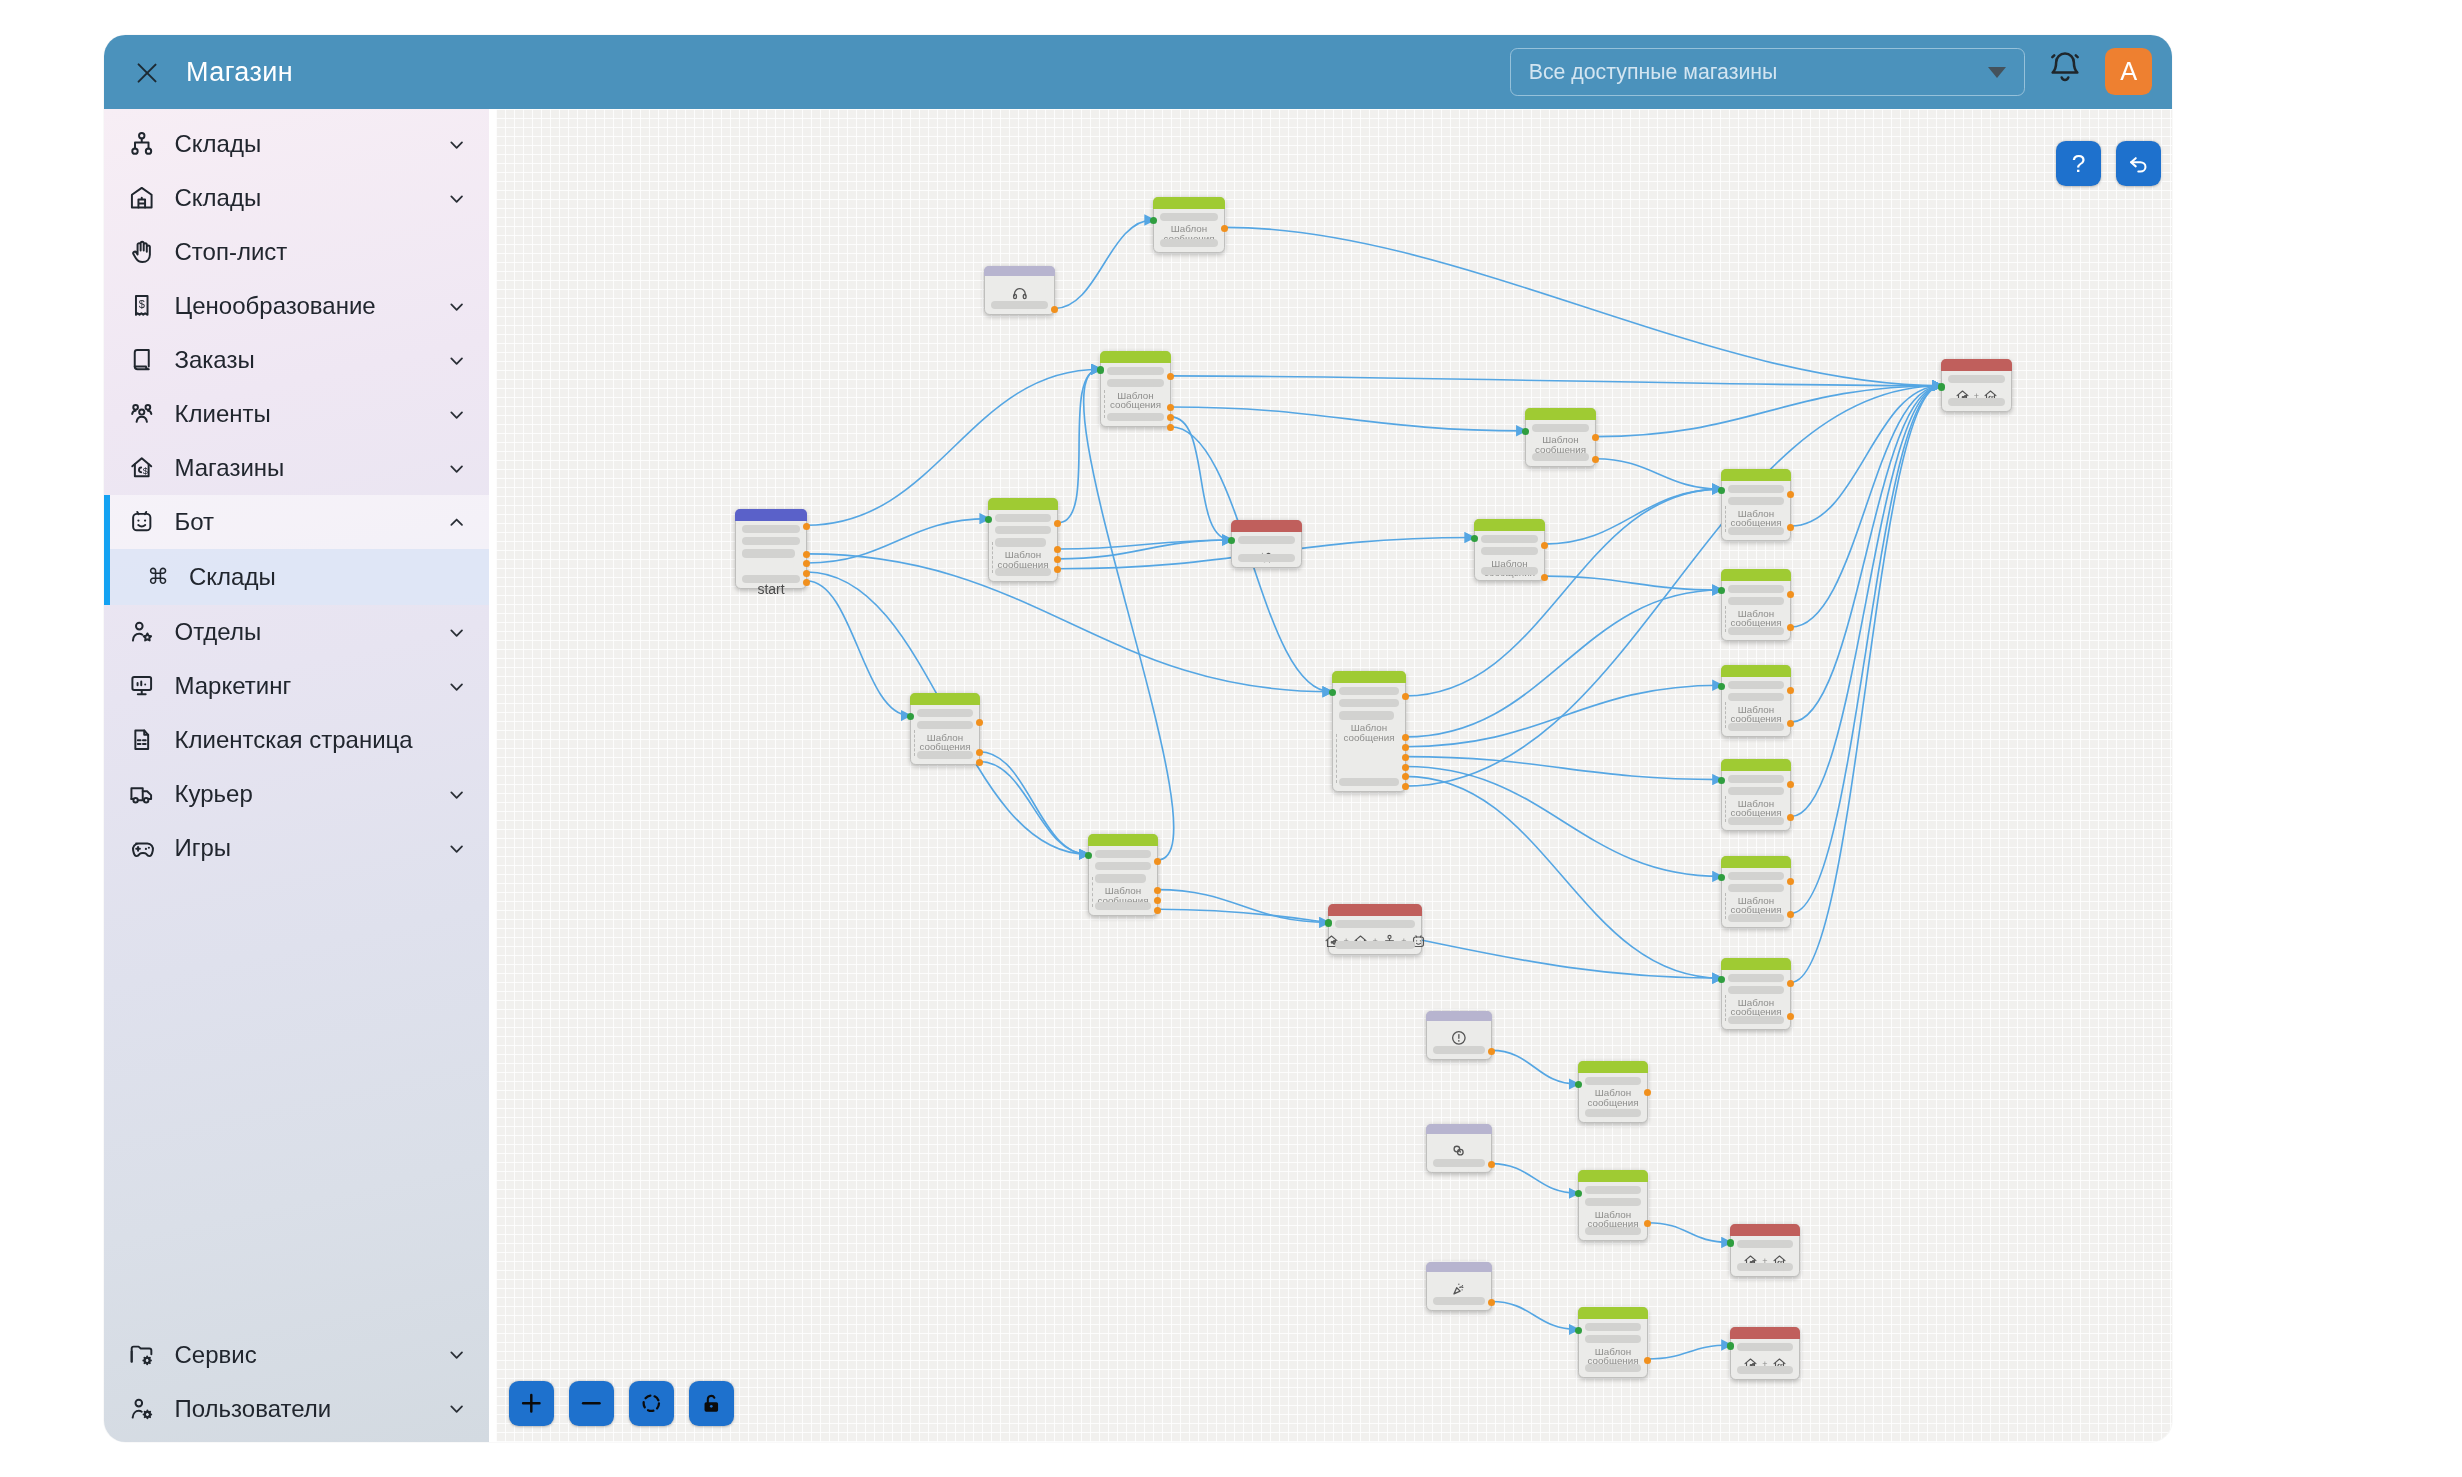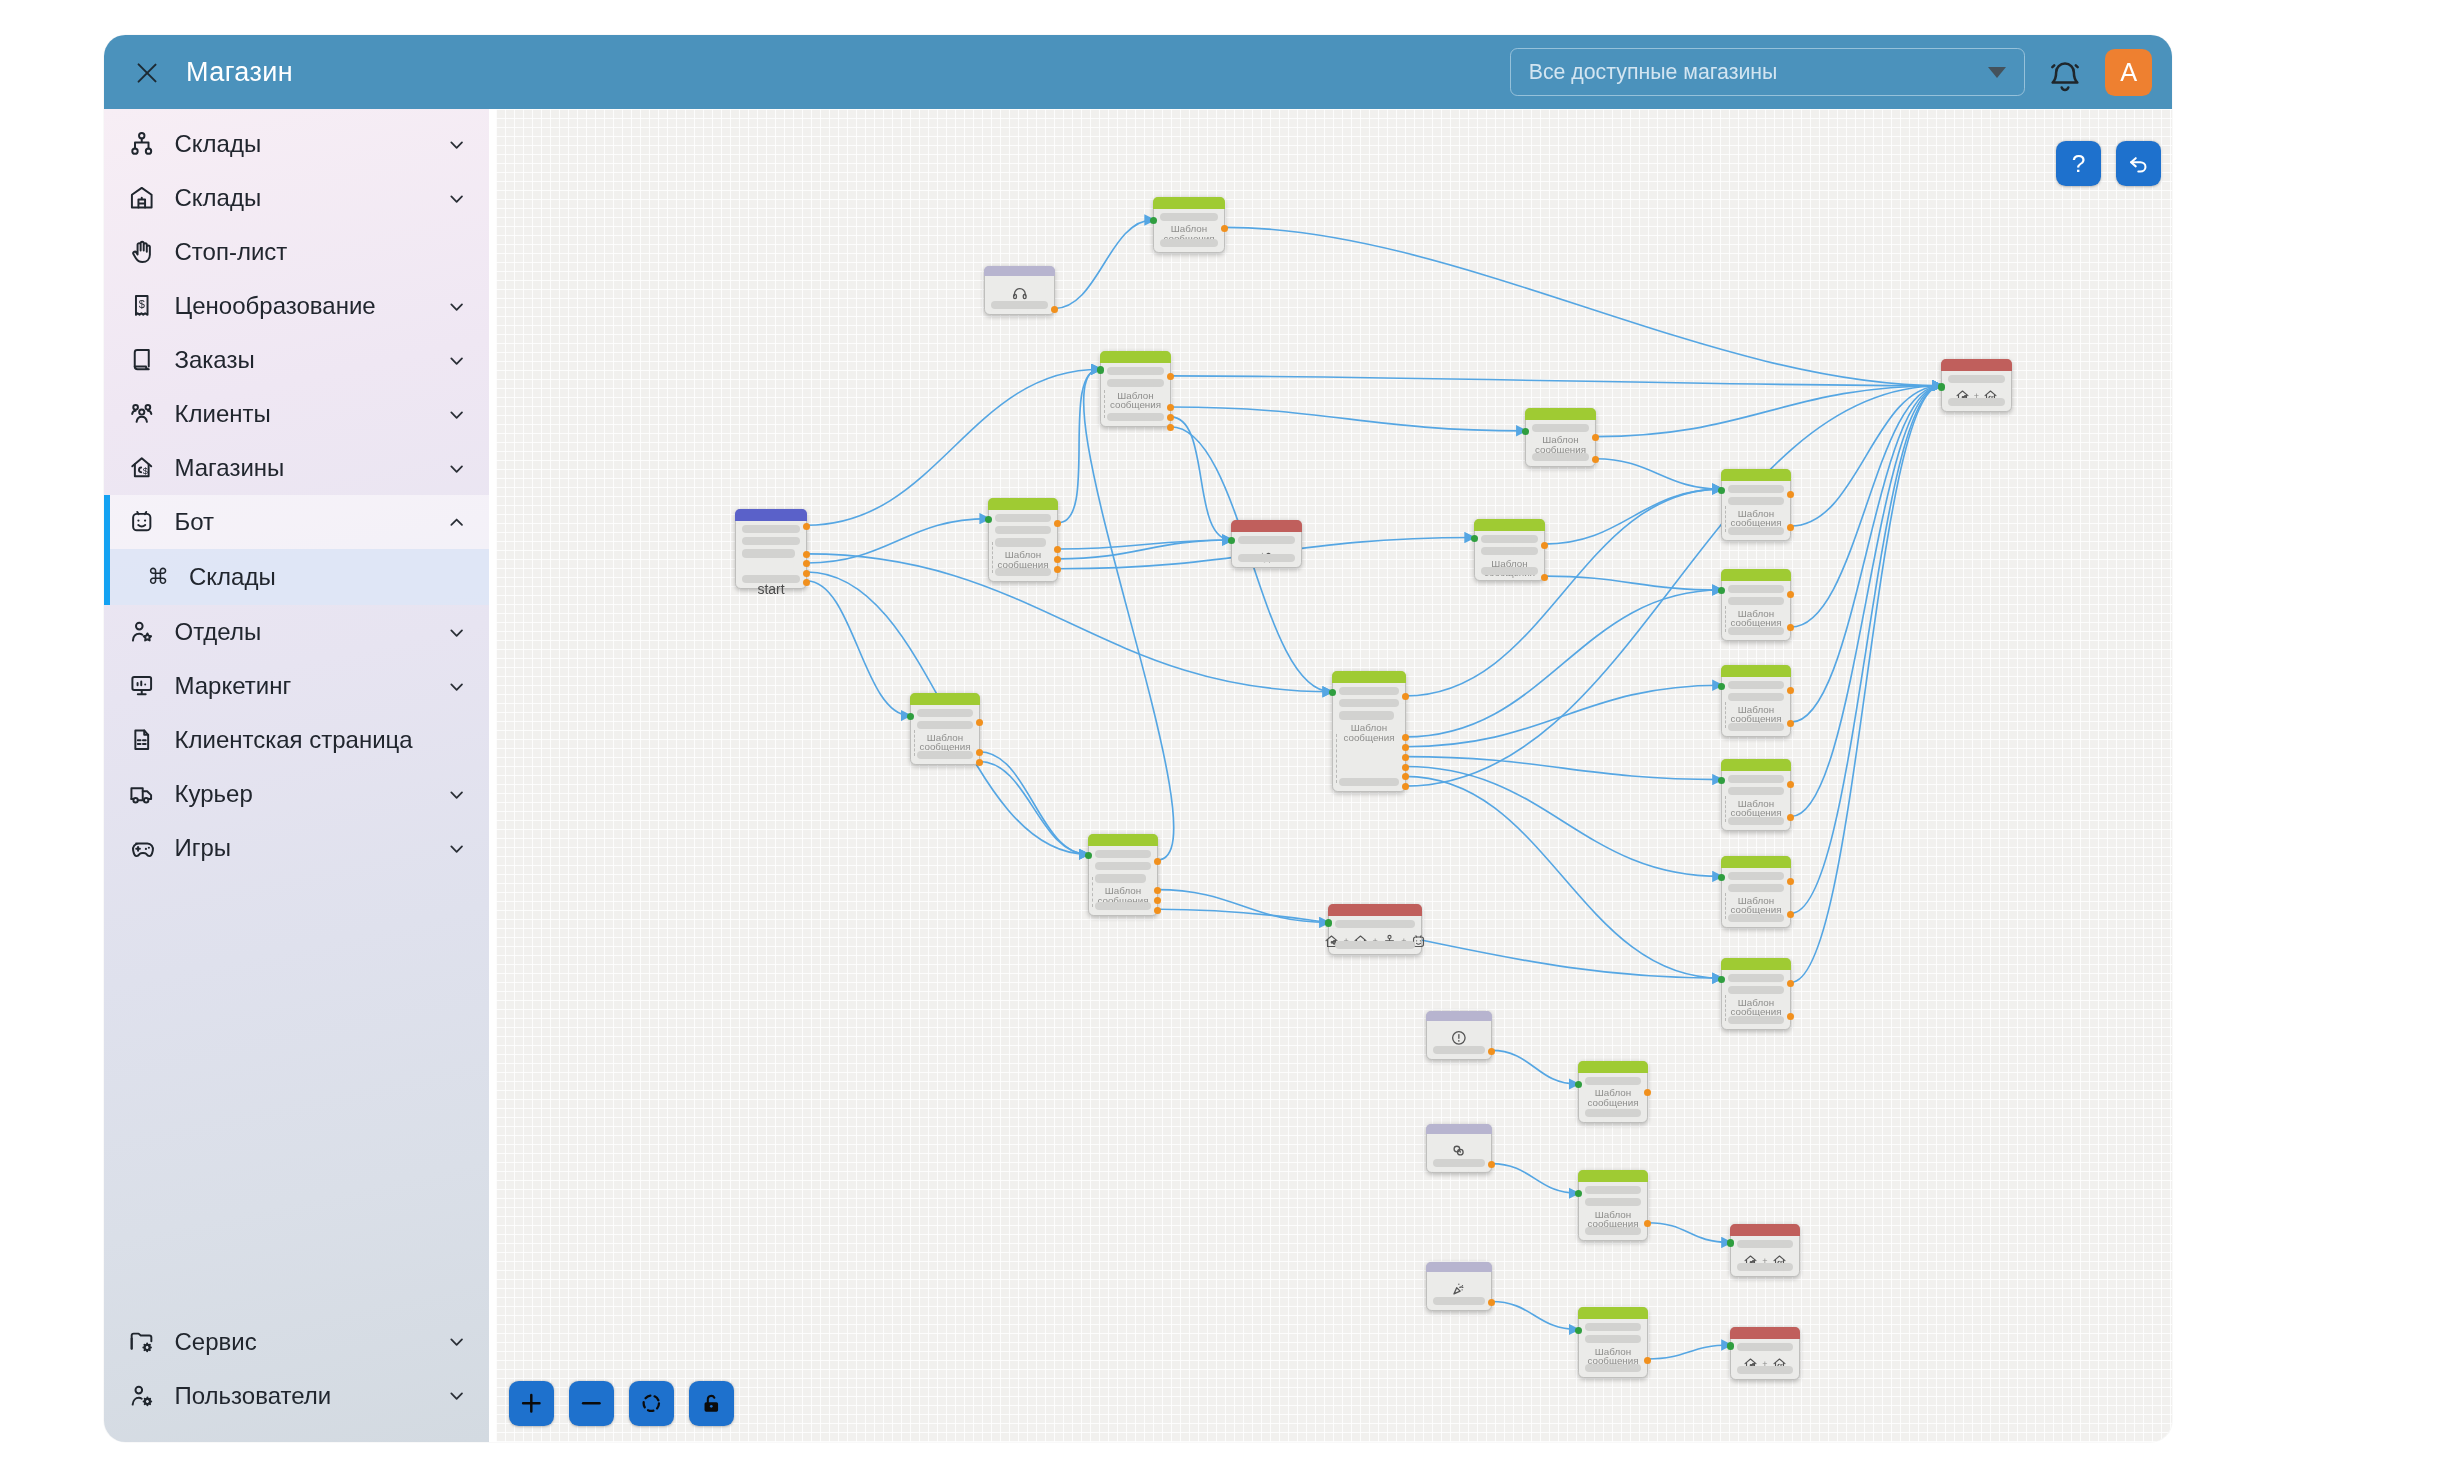--- a/index.html
+++ b/index.html
@@ -7,21 +7,21 @@
   .window{position:absolute;left:104px;top:35px;width:2068px;height:1407px;border-radius:21.3px;
     overflow:hidden;background:#fff;box-shadow:0 0 0 0.8px rgba(0,0,0,0.03);}
   
   .topbar{position:absolute;left:0;top:0;right:0;height:74px;background:#4b92bc;display:flex;
     align-items:center;padding:0 19.7px 0 28px;box-sizing:border-box;z-index:5;}
   .close-x{width:29.5px;height:29.5px;position:relative;cursor:pointer;flex:0 0 auto;}
   .close-x:before,.close-x:after{content:"";position:absolute;left:1.6px;right:1.6px;top:50%;height:2px;
     background:#1d2a33;border-radius:1.6px;}
   .close-x:before{transform:rotate(45deg);} .close-x:after{transform:rotate(-45deg);}
   .win-title{color:#fff;font-size:27px;font-weight:400;margin-left:24.6px;letter-spacing:0.4px;}
-  .topbar-right{margin-left:auto;display:flex;align-items:flex-end;gap:21.3px;}
+  .topbar-right{margin-left:auto;display:flex;align-items:flex-start;gap:21.3px;}
   .store-select{width:515px;height:48px;border:1.6px solid rgba(214,232,242,.55);border-radius:7.4px;
     display:flex;align-items:center;padding:0 18px;box-sizing:border-box;color:#d3e5f1;font-size:21.3px;
     cursor:pointer;}
   .caret{margin-left:auto;width:0;height:0;border-left:9px solid transparent;border-right:9px solid transparent;
     border-top:11.5px solid #44525c;}
   .bell{width:38px;height:38px;color:#1f262b;}
   .avatar{width:47px;height:47px;border-radius:9.8px;background:#ee8030;color:#fff;font-size:25.4px;
     display:flex;align-items:center;justify-content:center;cursor:pointer;}
   
   .sidebar{position:absolute;left:0;top:74px;bottom:0;width:385px;box-sizing:border-box;
@@ -31,21 +31,21 @@
     cursor:pointer;position:relative;flex:0 0 auto;}
   .s-icon{width:29.5px;height:29.5px;color:#20262e;flex:0 0 auto;}
   .s-icon svg{width:100%;height:100%;}
   .s-label{font-size:24px;color:#21262e;margin-left:18px;white-space:nowrap;}
   .s-chev{margin-left:auto;width:21.3px;height:21.3px;color:#2a2f36;flex:0 0 auto;}
   .active-block{position:relative;background:rgba(255,255,255,.48);flex:0 0 auto;}
   .active-block:before{content:"";position:absolute;left:0;top:0;bottom:0;width:5.7px;background:#14a2f2;}
   .sub-item{height:56px;display:flex;align-items:center;padding:0 21.3px 0 41px;box-sizing:border-box;
     cursor:pointer;background:rgba(205,221,244,.55);}
   .sub-item .s-icon{width:26px;height:26px;}
-  .bottom-group{margin-top:auto;padding-bottom:19px;}
+  .bottom-group{margin-top:auto;padding-bottom:6px;}
   
   .canvas{position:absolute;left:392px;top:74px;right:0;bottom:0;background:#f1f0ee;overflow:hidden;
     background-image:linear-gradient(rgba(255,255,255,.8) 0.8px,transparent 0.8px),
       linear-gradient(90deg,rgba(255,255,255,.8) 0.8px,transparent 0.8px);
     background-size:9px 9px;}
   .divider{position:absolute;left:385px;top:74px;bottom:0;width:6.6px;background:#fff;z-index:4;}
   #edges{position:absolute;left:0;top:0;z-index:1;}
   
   .node{position:absolute;background:#ebebe9;border:0.8px solid #bfbfbd;border-radius:5.7px;
     box-shadow:0 1.6px 4.1px rgba(0,0,0,.22);box-sizing:border-box;z-index:2;cursor:grab;}

